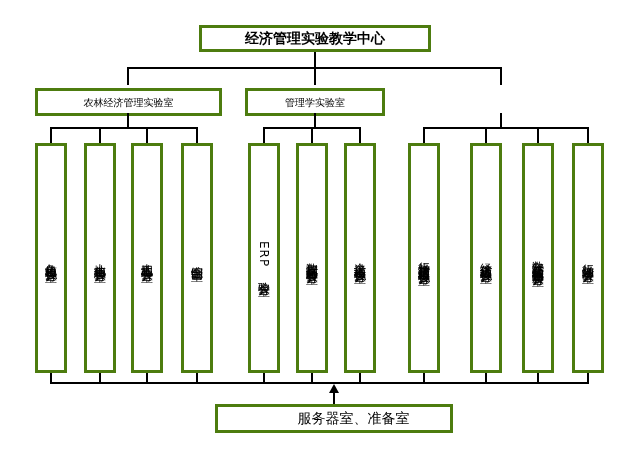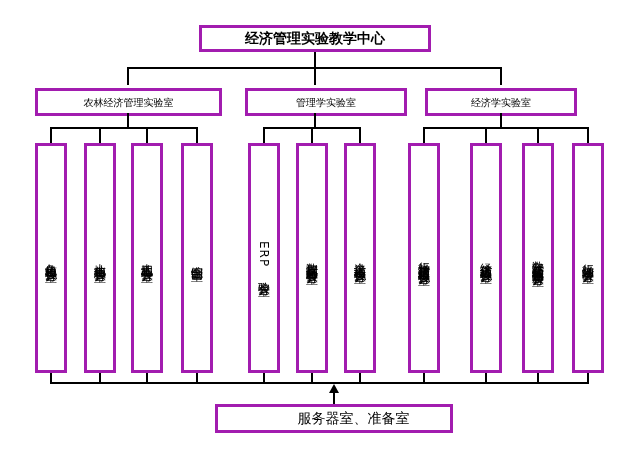--- a/index.html
+++ b/index.html
@@ -12,38 +12,38 @@
   .canvas {
     position: relative;
     width: 638px;
     height: 452px;
     background: #ffffff;
     overflow: hidden;
   }
   .box {
     position: absolute;
     box-sizing: border-box;
-    border: 3px solid #a21caf;
+    border: 3px solid #4d7c0f;
     background: #ffffff;
     display: flex;
     align-items: center;
     justify-content: center;
     text-align: center;
     line-height: 1.1;
   }
   .root-box {
     left: 199px; top: 25px; width: 232px; height: 27px;
     font-size: 14px; font-weight: bold;
   }
   .parent-box {
     top: 88px; height: 28px;
     font-size: 10px;
   }
   .p1 { left: 35px;  width: 187px; }
-  .p2 { left: 245px; width: 162px; }
+  .p2 { left: 245px; width: 140px; }
   .p3 { left: 425px; width: 152px; }
   .vbox {
     top: 143px; width: 32px; height: 230px;
     writing-mode: vertical-rl;
     text-orientation: mixed;
     font-size: 12px;
     letter-spacing: 1px;
     line-height: 1.0;
   }
   .bottom-box {
@@ -73,21 +73,20 @@
   <div class="box root-box">经济管理实验教学中心</div>
 
   <div class="vline" style="left:314px; top:52px; height:15px;"></div>
   <div class="hline" style="left:127px; top:67px; width:375px;"></div>
   <div class="vline" style="left:127px; top:67px; height:18px;"></div>
   <div class="vline" style="left:314px; top:67px; height:18px;"></div>
   <div class="vline" style="left:500px; top:67px; height:18px;"></div>
 
   <div class="box parent-box p1">农林经济管理实验室</div>
   <div class="box parent-box p2">管理学实验室</div>
-  <div class="box parent-box p3">经济学实验室</div>
 
   <div class="vline" style="left:127px; top:113px; height:14px;"></div>
   <div class="hline" style="left:50px; top:127px; width:148px;"></div>
   <div class="vline" style="left:50px;  top:127px; height:16px;"></div>
   <div class="vline" style="left:99px;  top:127px; height:16px;"></div>
   <div class="vline" style="left:146px; top:127px; height:16px;"></div>
   <div class="vline" style="left:196px; top:127px; height:16px;"></div>
 
   <div class="vline" style="left:314px; top:113px; height:14px;"></div>
   <div class="hline" style="left:263px; top:127px; width:98px;"></div>

